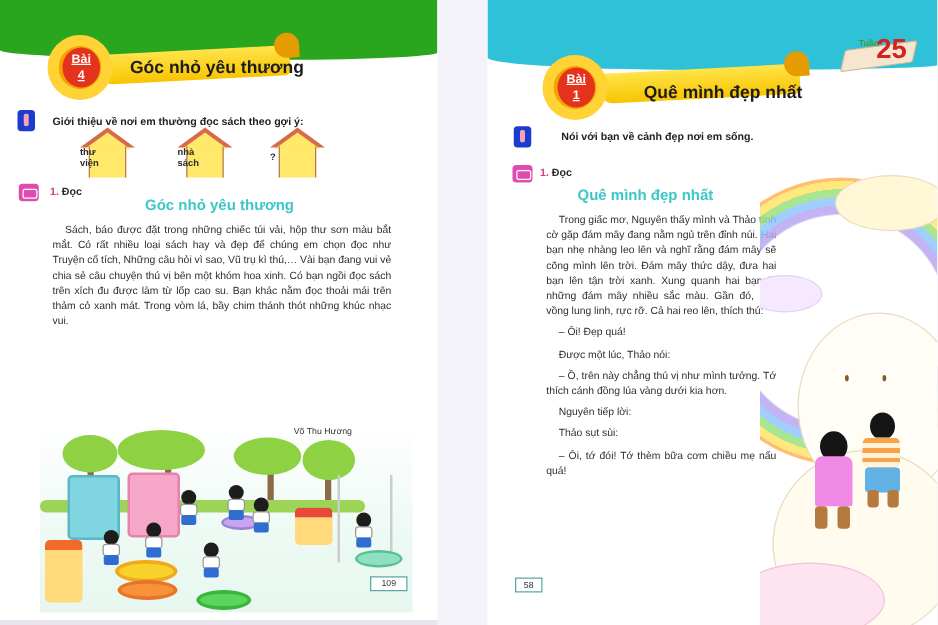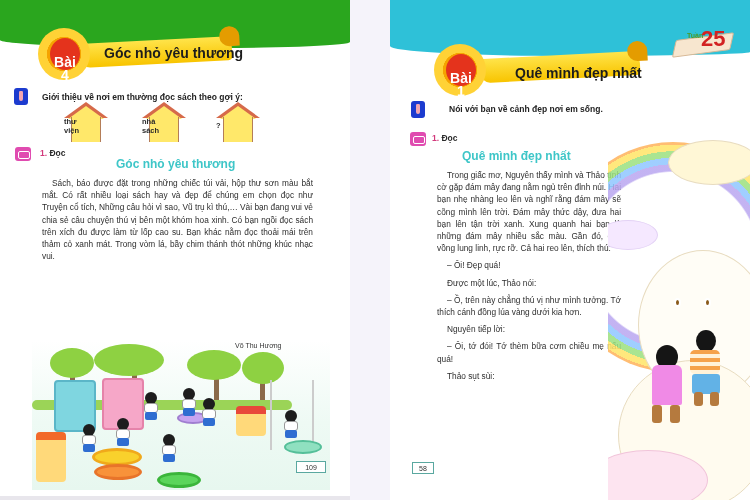--- a/index.html
+++ b/index.html
@@ -30,21 +30,21 @@
   .lesson-title-left { left: 104px; top: 45px; }
   .lesson-title-right { left: 125px; top: 65px; }
 
   .sun { position: absolute; width: 52px; height: 52px; border-radius: 50%;
     background: radial-gradient(circle, #f5a300 0 46%, #ffd236 47% 100%); }
   .sun::before { content: ""; position: absolute; inset: -4px; border-radius: 50%;
     background: repeating-conic-gradient(#ffcd2e 0 15deg, transparent 15deg 30deg); z-index: -1; }
   .sun-left { left: 38px; top: 28px; }
   .sun-right { left: 44px; top: 44px; }
   .badge { position: absolute; left: 12px; top: 10px; width: 30px; height: 32px; border-radius: 50%;
-    background: #e4331c; color: #fff; font-weight: bold; font-size: 14px; text-align: center; line-height: 13px; padding-top: 18px; }
+    background: #e4331c; color: #fff; font-weight: bold; font-size: 10px; text-align: center; line-height: 13px; padding-top: 3px; text-decoration: underline; }
 
   .week { position: absolute; left: 285px; top: 28px; width: 56px; height: 28px; }
   .week-book { position: absolute; left: 0; top: 8px; width: 56px; height: 18px; background: #f7e6cf; border: 1px solid #d7b896; transform: skewX(-20deg) rotate(-8deg); border-radius: 2px; }
   .week-label { position: absolute; left: 12px; top: 4px; color: #4a9a26; font-size: 7px; font-weight: bold; }
   .week-num { position: absolute; left: 26px; top: -2px; color: #d22222; font-size: 22px; font-weight: bold; }
 
   
   .icon-box { position: absolute; width: 14px; height: 17px; border-radius: 3px; }
   .icon-talk { background: #1c3bcf; }
   .icon-talk::after { content: ""; position: absolute; left: 5px; top: 3px; width: 4px; height: 10px; background: #f3a6b1; border-radius: 2px 2px 3px 3px; }
@@ -245,22 +245,22 @@
     <span>Đọc</span>
   </div>
   <div class="story-title" style="left:72px;top:149px;">Quê mình đẹp nhất</div>
 
   <div class="body-text" style="left:47px;top:169px;width:184px;">
     <p>Trong giấc mơ, Nguyên thấy mình và Thảo tình cờ gặp đám mây đang nằm ngủ trên đỉnh núi. Hai bạn nhẹ nhàng leo lên và nghĩ rằng đám mây sẽ cõng mình lên trời. Đám mây thức dậy, đưa hai bạn lên tận trời xanh. Xung quanh hai bạn là những đám mây nhiều sắc màu. Gần đó, cầu vồng lung linh, rực rỡ. Cả hai reo lên, thích thú:</p>
     <p>– Ôi! Đẹp quá!</p>
     <p>Được một lúc, Thảo nói:</p>
     <p>– Ồ, trên này chẳng thú vị như mình tưởng. Tớ thích cánh đồng lúa vàng dưới kia hơn.</p>
     <p>Nguyên tiếp lời:</p>
+    <p>Thảo sụt sùi:</p>
     <p>– Ôi, tớ đói! Tớ thèm bữa cơm chiều mẹ nấu quá!</p>
-    <p>Thảo sụt sùi:</p>
   </div>
 
   <div class="illus-right">
     <div class="rainbow"></div>
     <div class="cloud" style="left:60px;top:10px;width:90px;height:45px;background:#fff7d6;"></div>
     <div class="cloud" style="left:-10px;top:90px;width:60px;height:30px;background:#f5e8ff;border-color:#e3d2f5;"></div>
     <div class="cloud" style="left:30px;top:120px;width:130px;height:150px;"></div>
     <div class="eye" style="left:66px;top:168px;"></div>
     <div class="eye" style="left:96px;top:168px;"></div>
     <div class="cloud" style="left:10px;top:230px;width:150px;height:150px;background:#fffbef;"></div>

